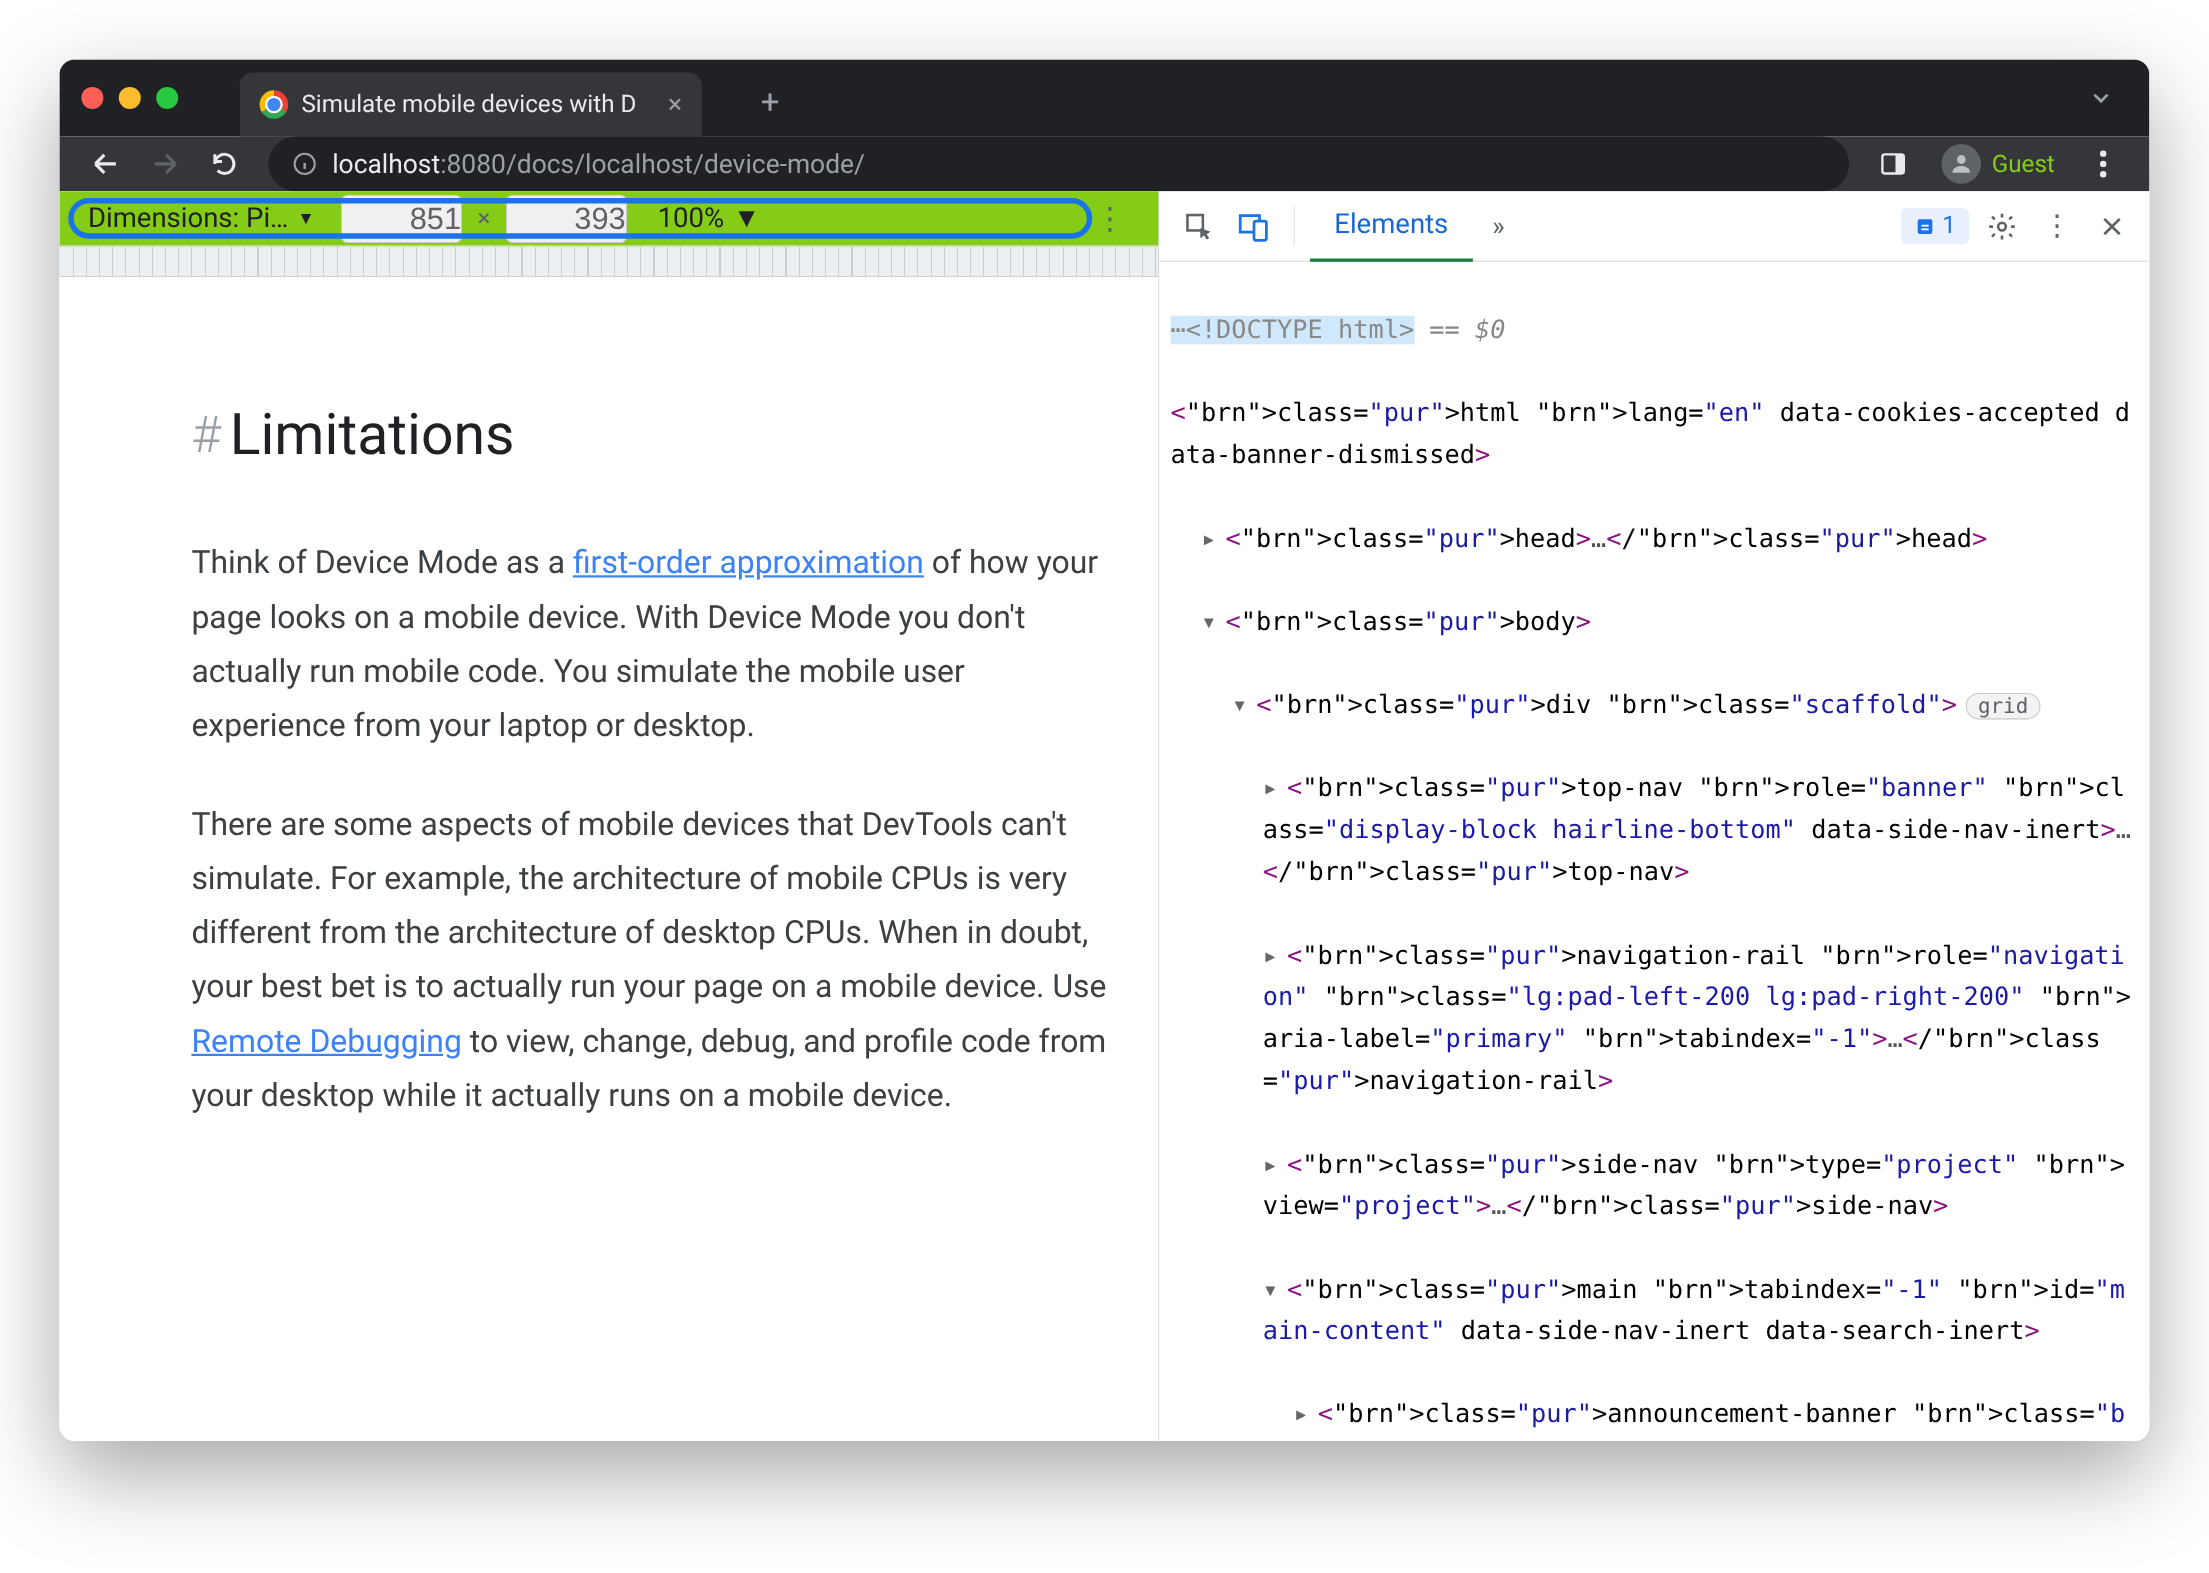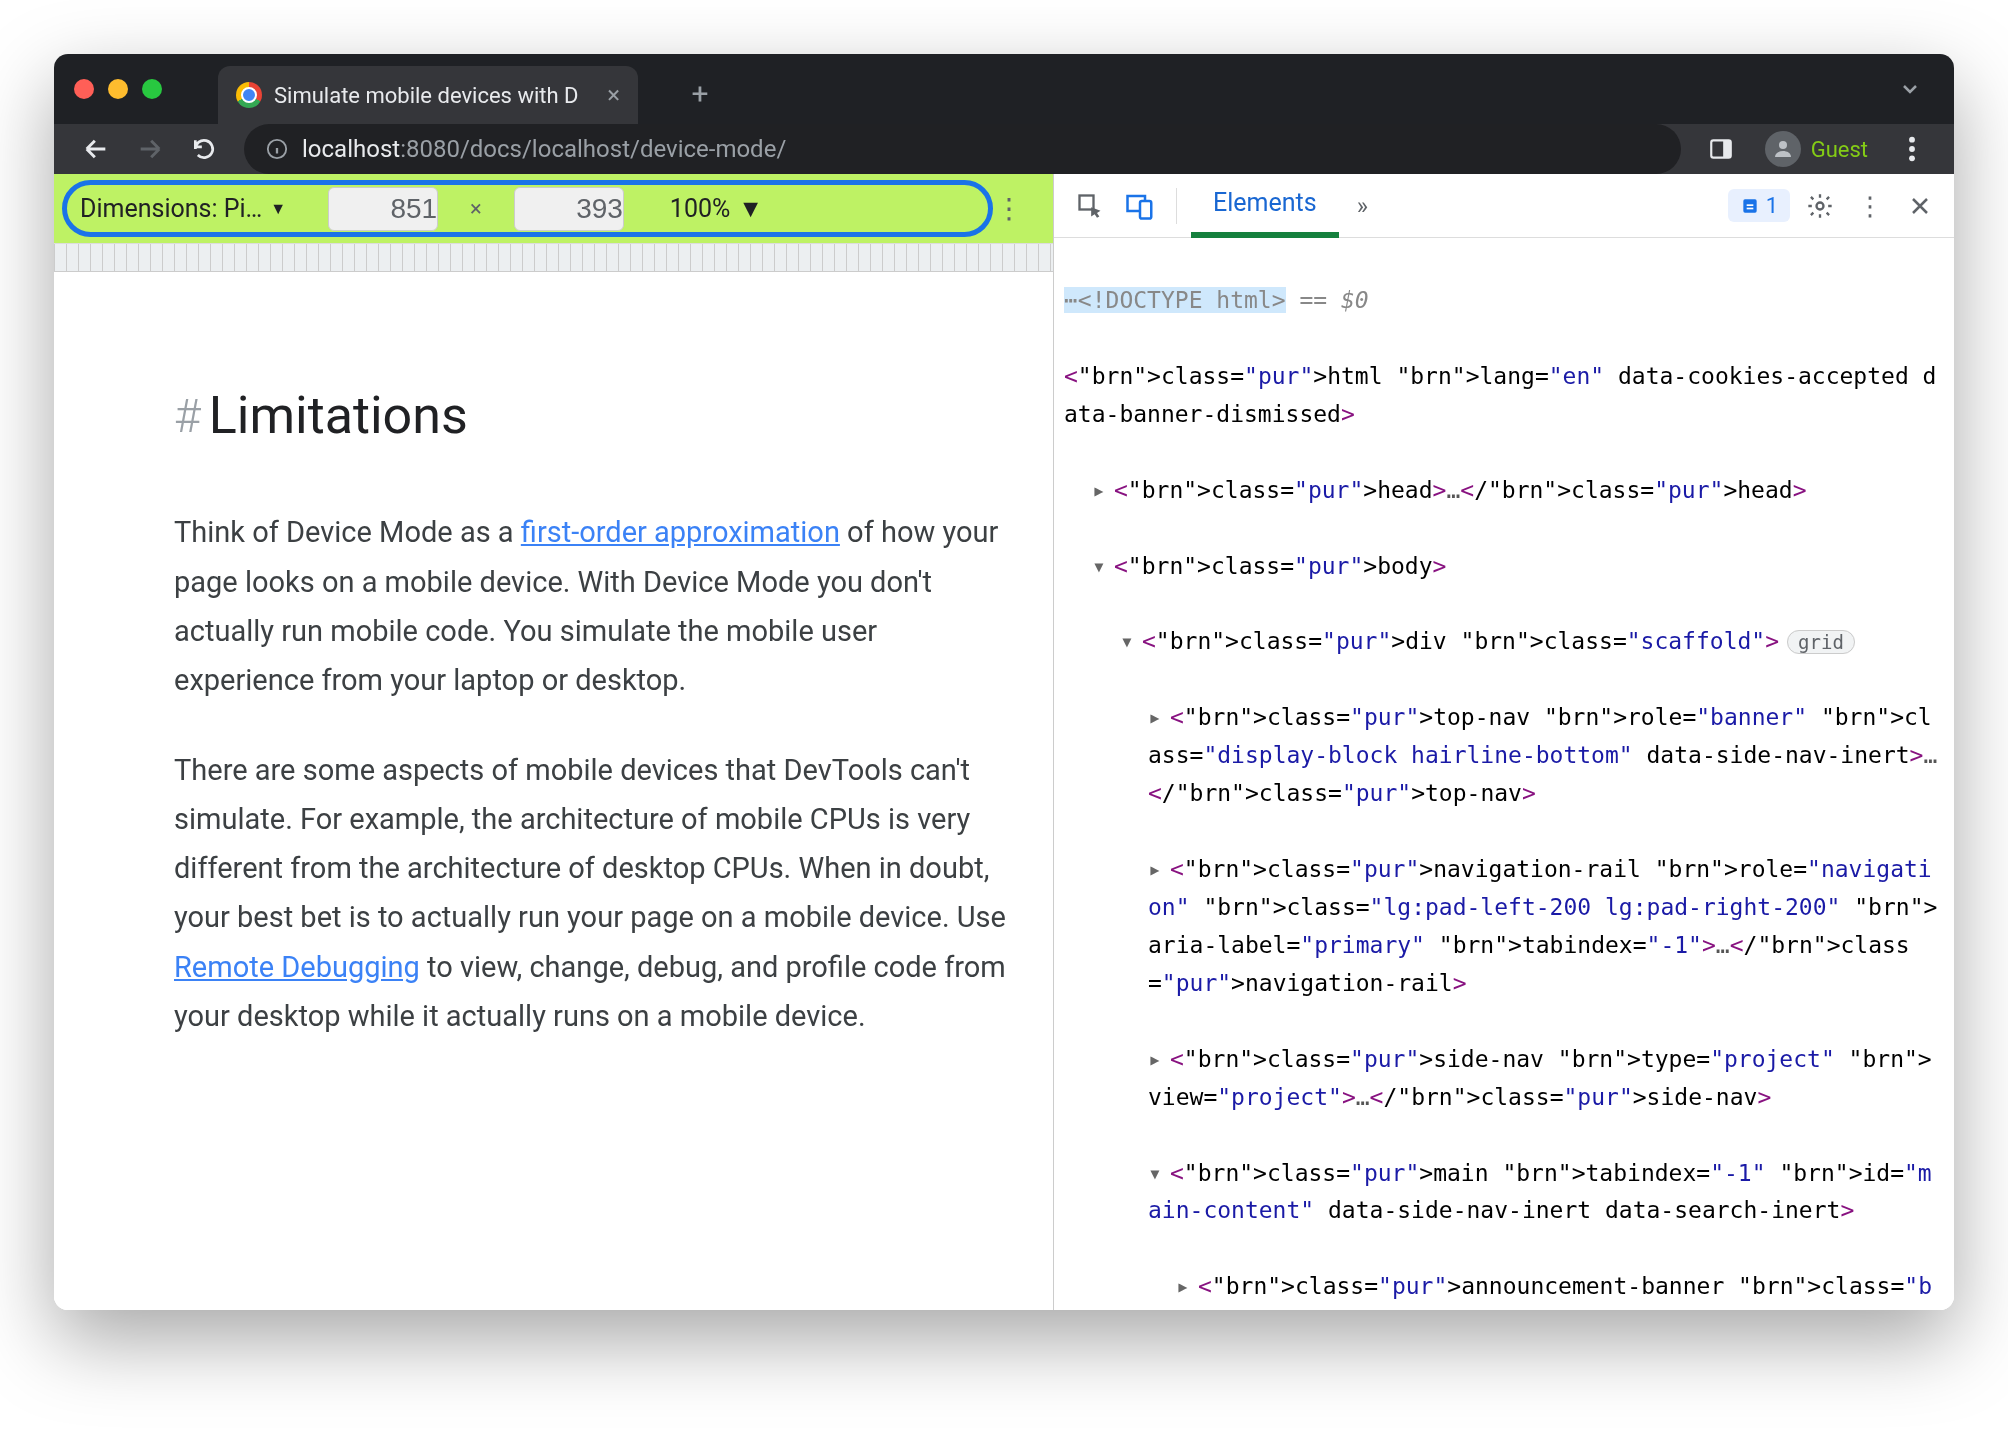--- a/index.html
+++ b/index.html
@@ -95,22 +95,22 @@
   width: 36px; height: 36px; border-radius: 50%; background: #5f6368;
   display: flex; align-items: center; justify-content: center;
 }
 .content {
   flex: 1; display: flex; background: #fff;
 }
 .left {
   width: 1000px; display: flex; flex-direction: column; border-right: 1px solid #ccc;
 }
 .devicebar {
-  height: 70px; background: #bef264;
-  display: flex; align-items: center; padding: 0 12px; gap: 28px;
+  height: 50px; background: #84cc16;
+  display: flex; align-items: center; padding: 0 12px; gap: 10px;
   border-bottom: 1px solid #ddd;
   position: relative;
 }
 .devicebar-highlight {
   position: absolute;
   left: 8px; top: 6px; right: 60px; bottom: 6px;
   border: 5px solid #1a73e8;
   border-radius: 30px;
   pointer-events: none;
 }
@@ -151,21 +151,21 @@
 }
 .dt-ico {
   width: 44px; height: 44px; display: flex; align-items: center; justify-content: center;
   color: #5f6368;
 }
 .dt-ico.active { color: #1a73e8; }
 .dt-tab {
   padding: 0 22px; height: 64px; display: flex; align-items: center;
   font-size: 25px; color: #5f6368;
 }
-.dt-tab.active { color: #1967d2; border-bottom: 6px solid #15803d; }
+.dt-tab.active { color: #1967d2; border-bottom: 3px solid #15803d; }
 .dt-more { color: #5f6368; font-size: 24px; padding: 0 12px; }
 .dt-right { margin-left: auto; display: flex; align-items: center; gap: 10px; }
 .issue-badge {
   display: flex; align-items: center; gap: 6px; color: #1a73e8;
   background: #e8f0fe; padding: 4px 12px; border-radius: 6px; font-size: 22px;
 }
 .dt-gear, .dt-menu, .dt-close {
   width: 40px; height: 40px; display: flex; align-items: center; justify-content: center;
   color: #5f6368; font-size: 26px;
 }

